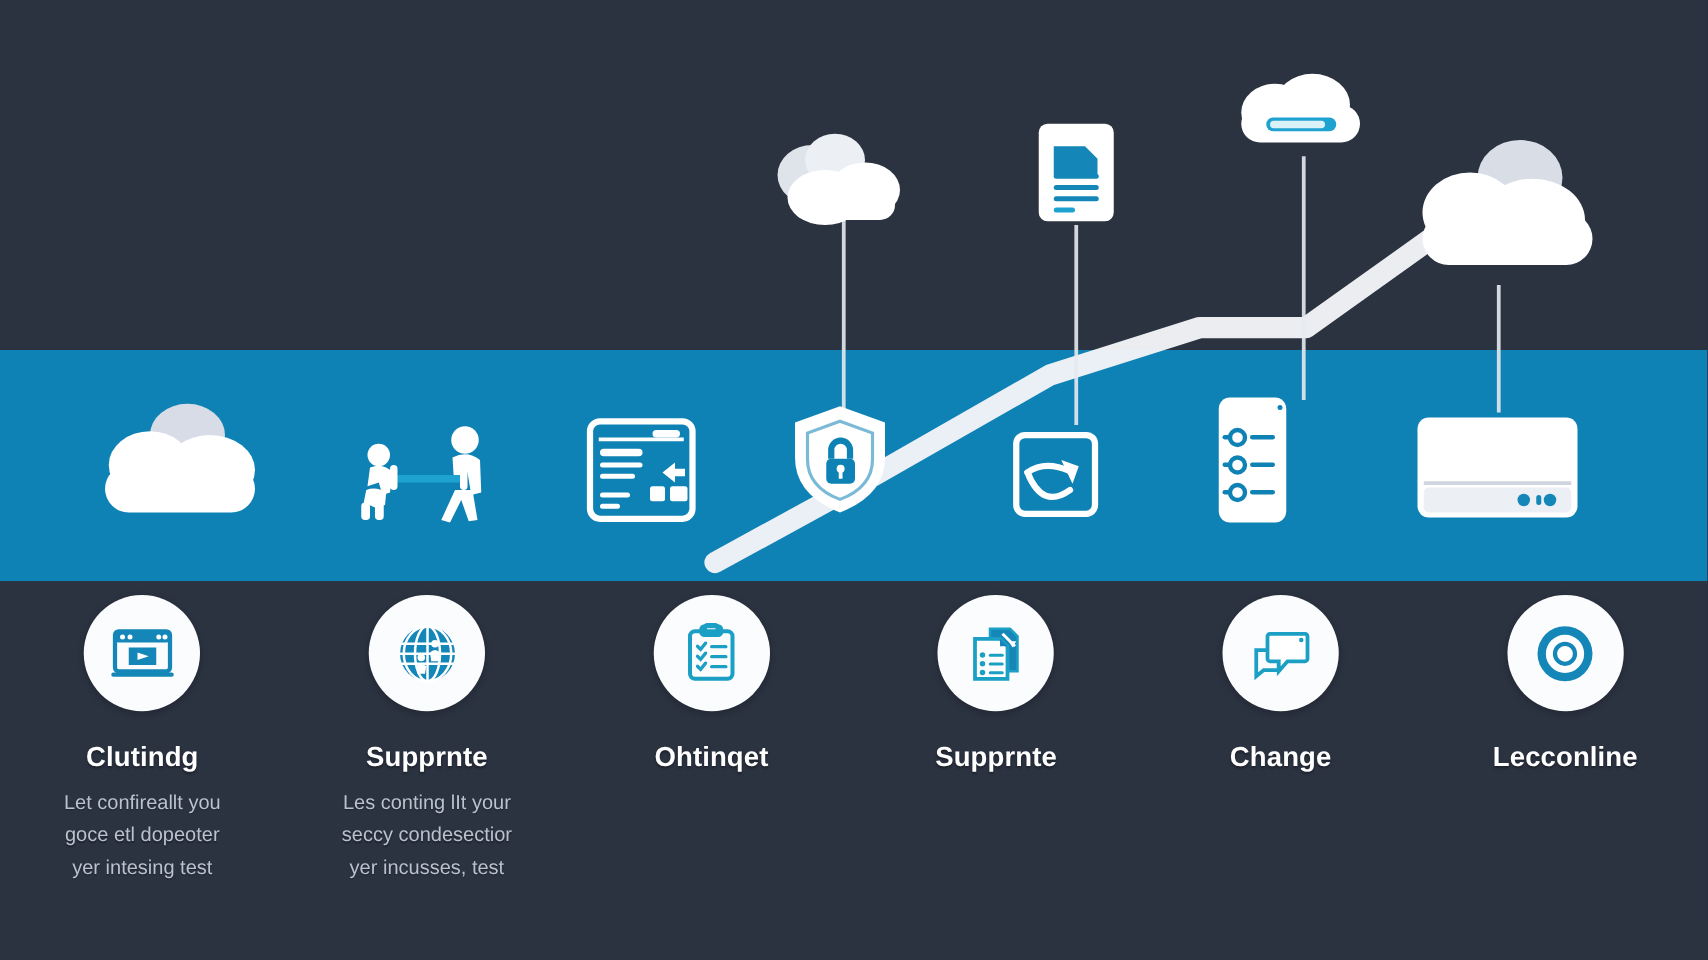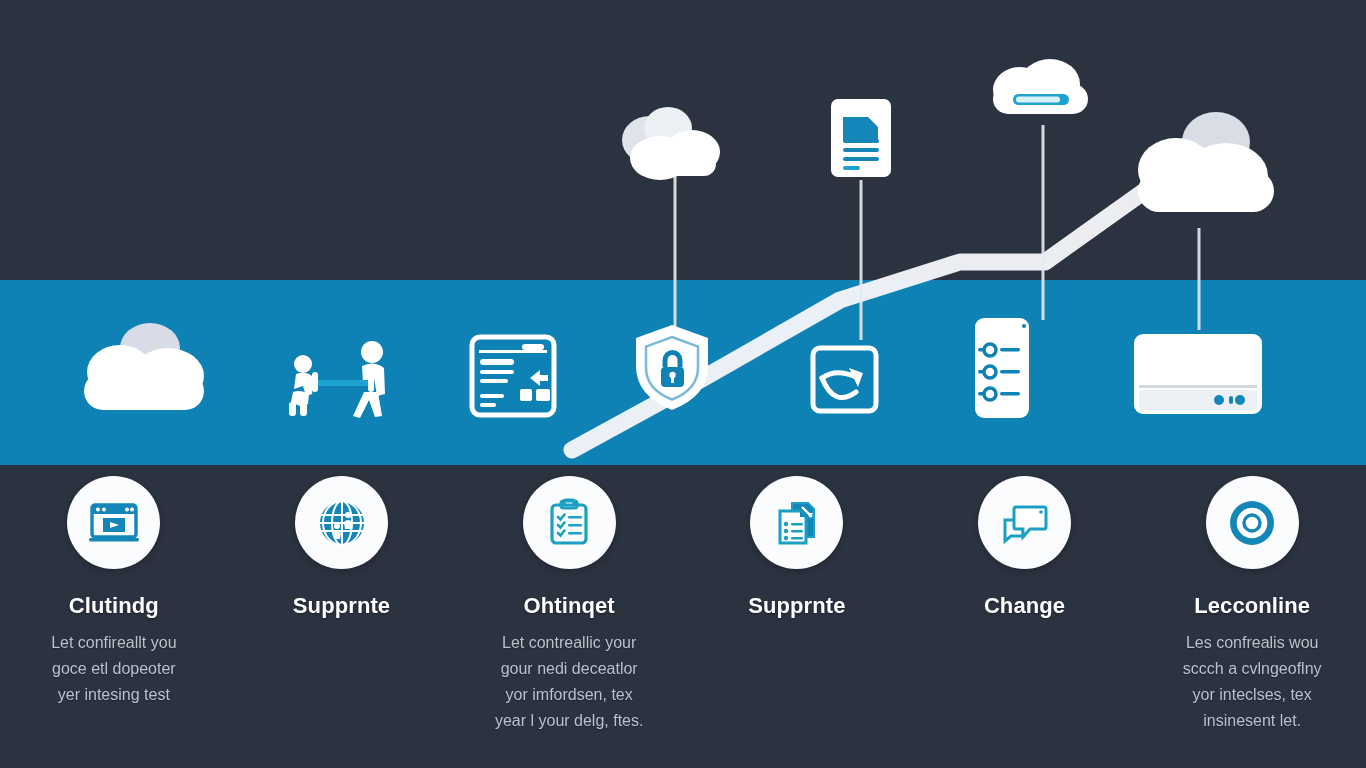--- a/index.html
+++ b/index.html
@@ -227,41 +227,40 @@
             <line x1="8" y1="30" x2="52" y2="30"></line>
             <line x1="9" y1="38" x2="51" y2="38"></line>
           </g>
           <circle cx="25" cy="33" r="3" fill="#ffffff"></circle>
           <path d="M21 40 q4 -4 8 0 l-1 6 h-6 z" fill="#ffffff"></path>
           <circle cx="36" cy="22" r="3" fill="#ffffff"></circle>
           <path d="M32 29 q4 -4 8 0 l-1 7 h-6 z" fill="#ffffff"></path>
         </svg>
       </div>
       <div class="col-title">Supprnte</div>
+      <div class="col-body">Les conting lIt your
+seccy condesectior
+yer incusses, test</div>
     </div>
 
     <div class="col">
       <div class="badge">
         <svg width="60" height="60" viewBox="0 0 60 60">
           <rect x="13" y="12" width="34" height="38" rx="4" fill="none" stroke="#1b9fc4" stroke-width="3.2"></rect>
           <path d="M25 12 v-3 a2 2 0 0 1 2 -2 h6 a2 2 0 0 1 2 2 v3" fill="none" stroke="#1b9fc4" stroke-width="3.2"></path>
           <rect x="22" y="8" width="16" height="7" rx="2.5" fill="none" stroke="#1b9fc4" stroke-width="3.2"></rect>
           <path d="M19 24 l2.5 2.5 l4 -5" fill="none" stroke="#1b9fc4" stroke-width="2.6" stroke-linecap="round"></path>
           <rect x="29" y="23" width="14" height="2.6" rx="1.3" fill="#1b9fc4"></rect>
           <path d="M19 32 l2.5 2.5 l4 -5" fill="none" stroke="#1b9fc4" stroke-width="2.6" stroke-linecap="round"></path>
           <rect x="29" y="31" width="14" height="2.6" rx="1.3" fill="#1b9fc4"></rect>
           <path d="M19 40 l2.5 2.5 l4 -5" fill="none" stroke="#1b9fc4" stroke-width="2.6" stroke-linecap="round"></path>
           <rect x="29" y="39" width="14" height="2.6" rx="1.3" fill="#1b9fc4"></rect>
         </svg>
       </div>
       <div class="col-title">Ohtinqet</div>
-      <div class="col-body">Let contreallic your
-gour nedi deceatlor
-yor imfordsen, tex
-year l your delg, ftes.</div>
     </div>
 
 
     <div class="col">
       <div class="badge">
         <svg width="60" height="60" viewBox="0 0 60 60">
           <path d="M25 10 h16 l6 6 v28 h-22 z" fill="#1486b8"></path>
           <path d="M25 10 h16 l6 6 v28 h-22 z" fill="none" stroke="#1b9fc4" stroke-width="2"></path>
           <path d="M35 14 l10 10" stroke="#ffffff" stroke-width="2.4" fill="none"></path>
           <path d="M40 20 l6 0 -3 5 z" fill="#ffffff"></path>
@@ -304,20 +303,16 @@
             <line x1="30" y1="46" x2="30" y2="38"></line>
             <line x1="19" y1="41" x2="24" y2="35"></line>
             <line x1="14" y1="30" x2="22" y2="30"></line>
             <line x1="19" y1="19" x2="24" y2="25"></line>
           </g>
           <circle cx="30" cy="30" r="17" fill="none" stroke="#1486b8" stroke-width="3.4"></circle>
           <circle cx="30" cy="30" r="8" fill="#ffffff" stroke="#1486b8" stroke-width="3.4"></circle>
         </svg>
       </div>
       <div class="col-title">Lecconline</div>
-      <div class="col-body">Les confrealis wou
-sccch a cvlngeoflny
-yor inteclses, tex
-insinesent let.</div>
     </div>
 
   </div>
 </div>
 
 </body></html>

